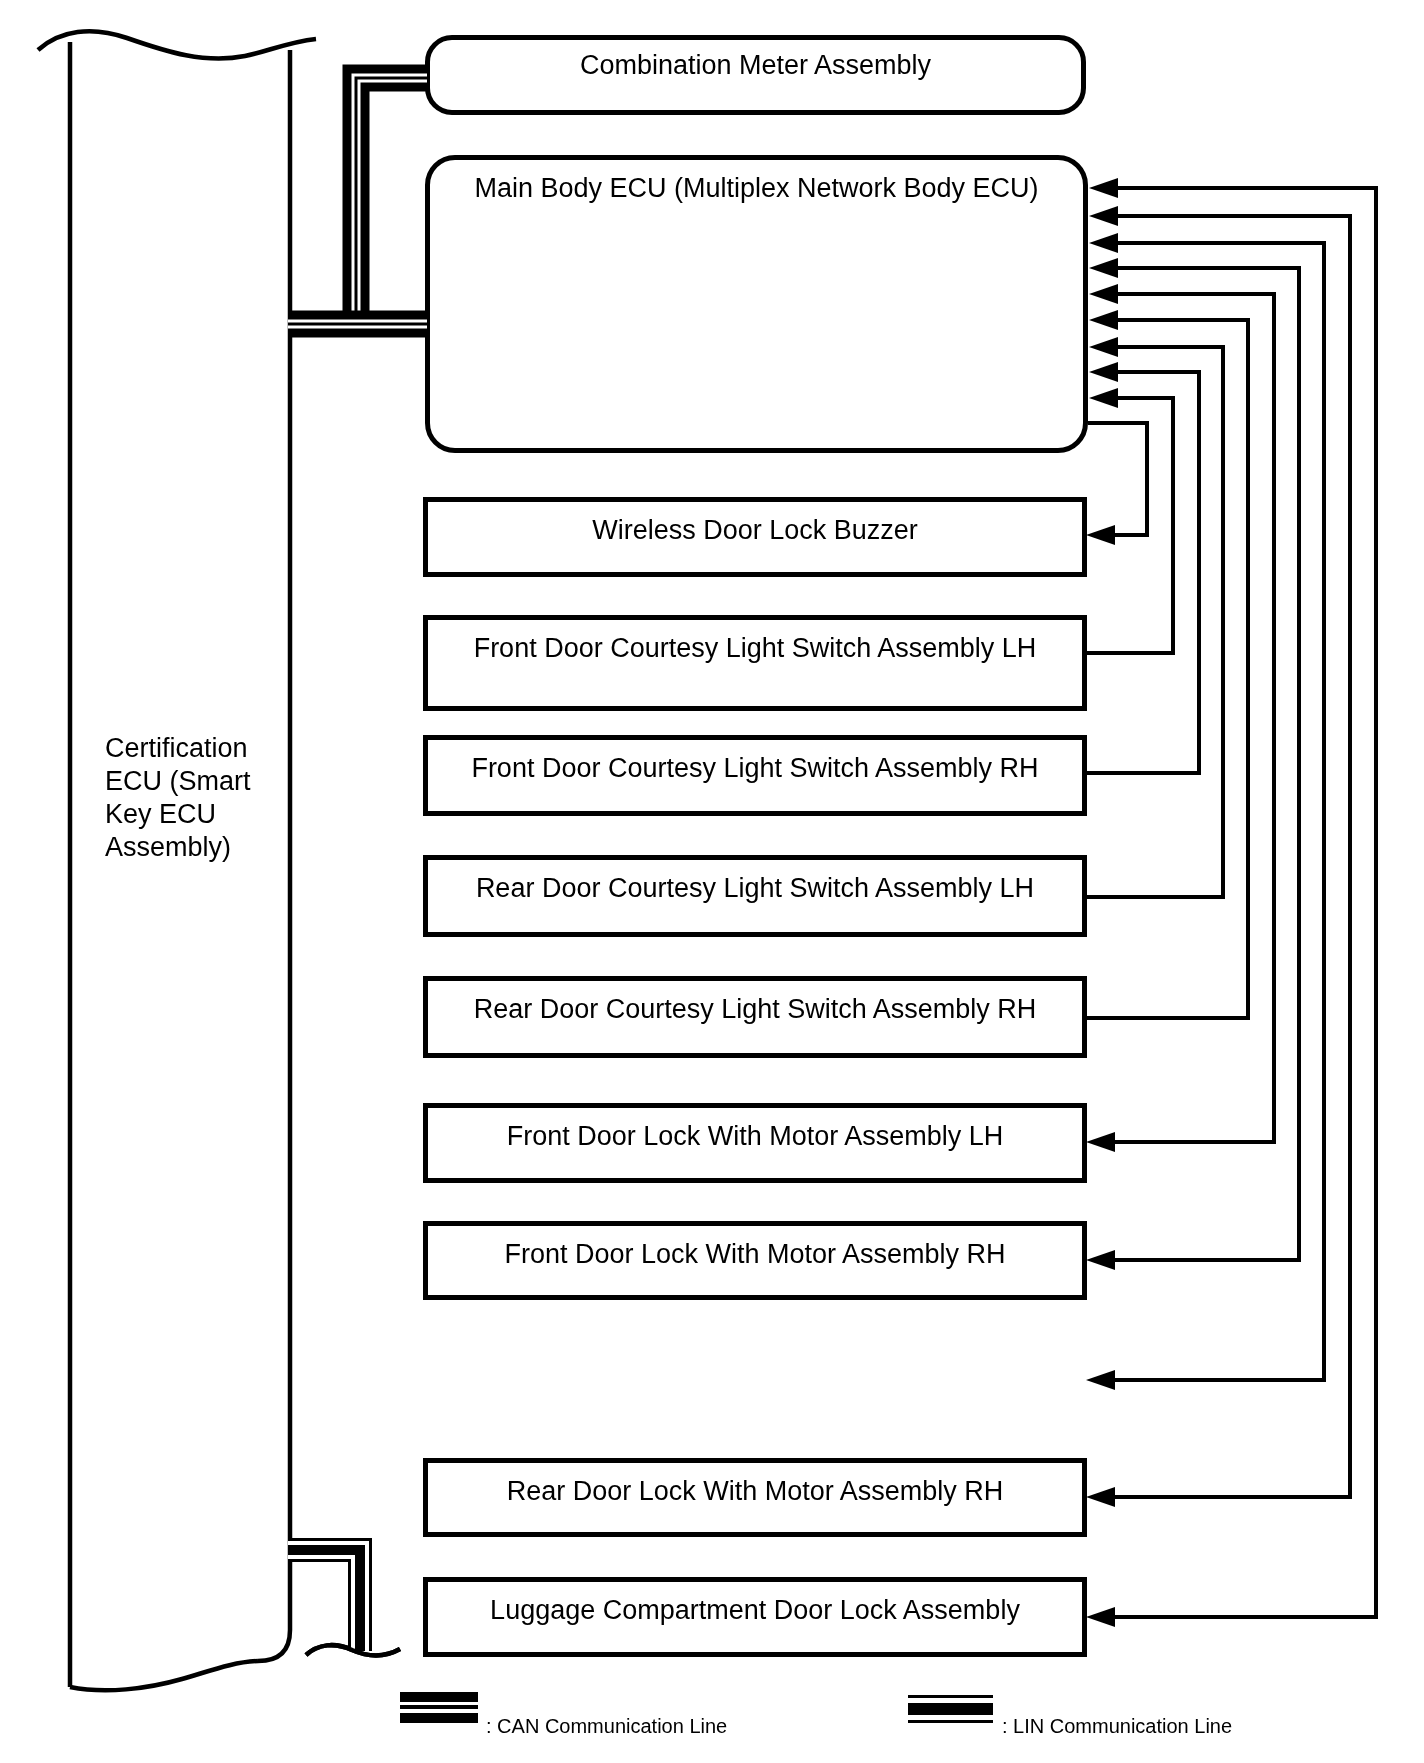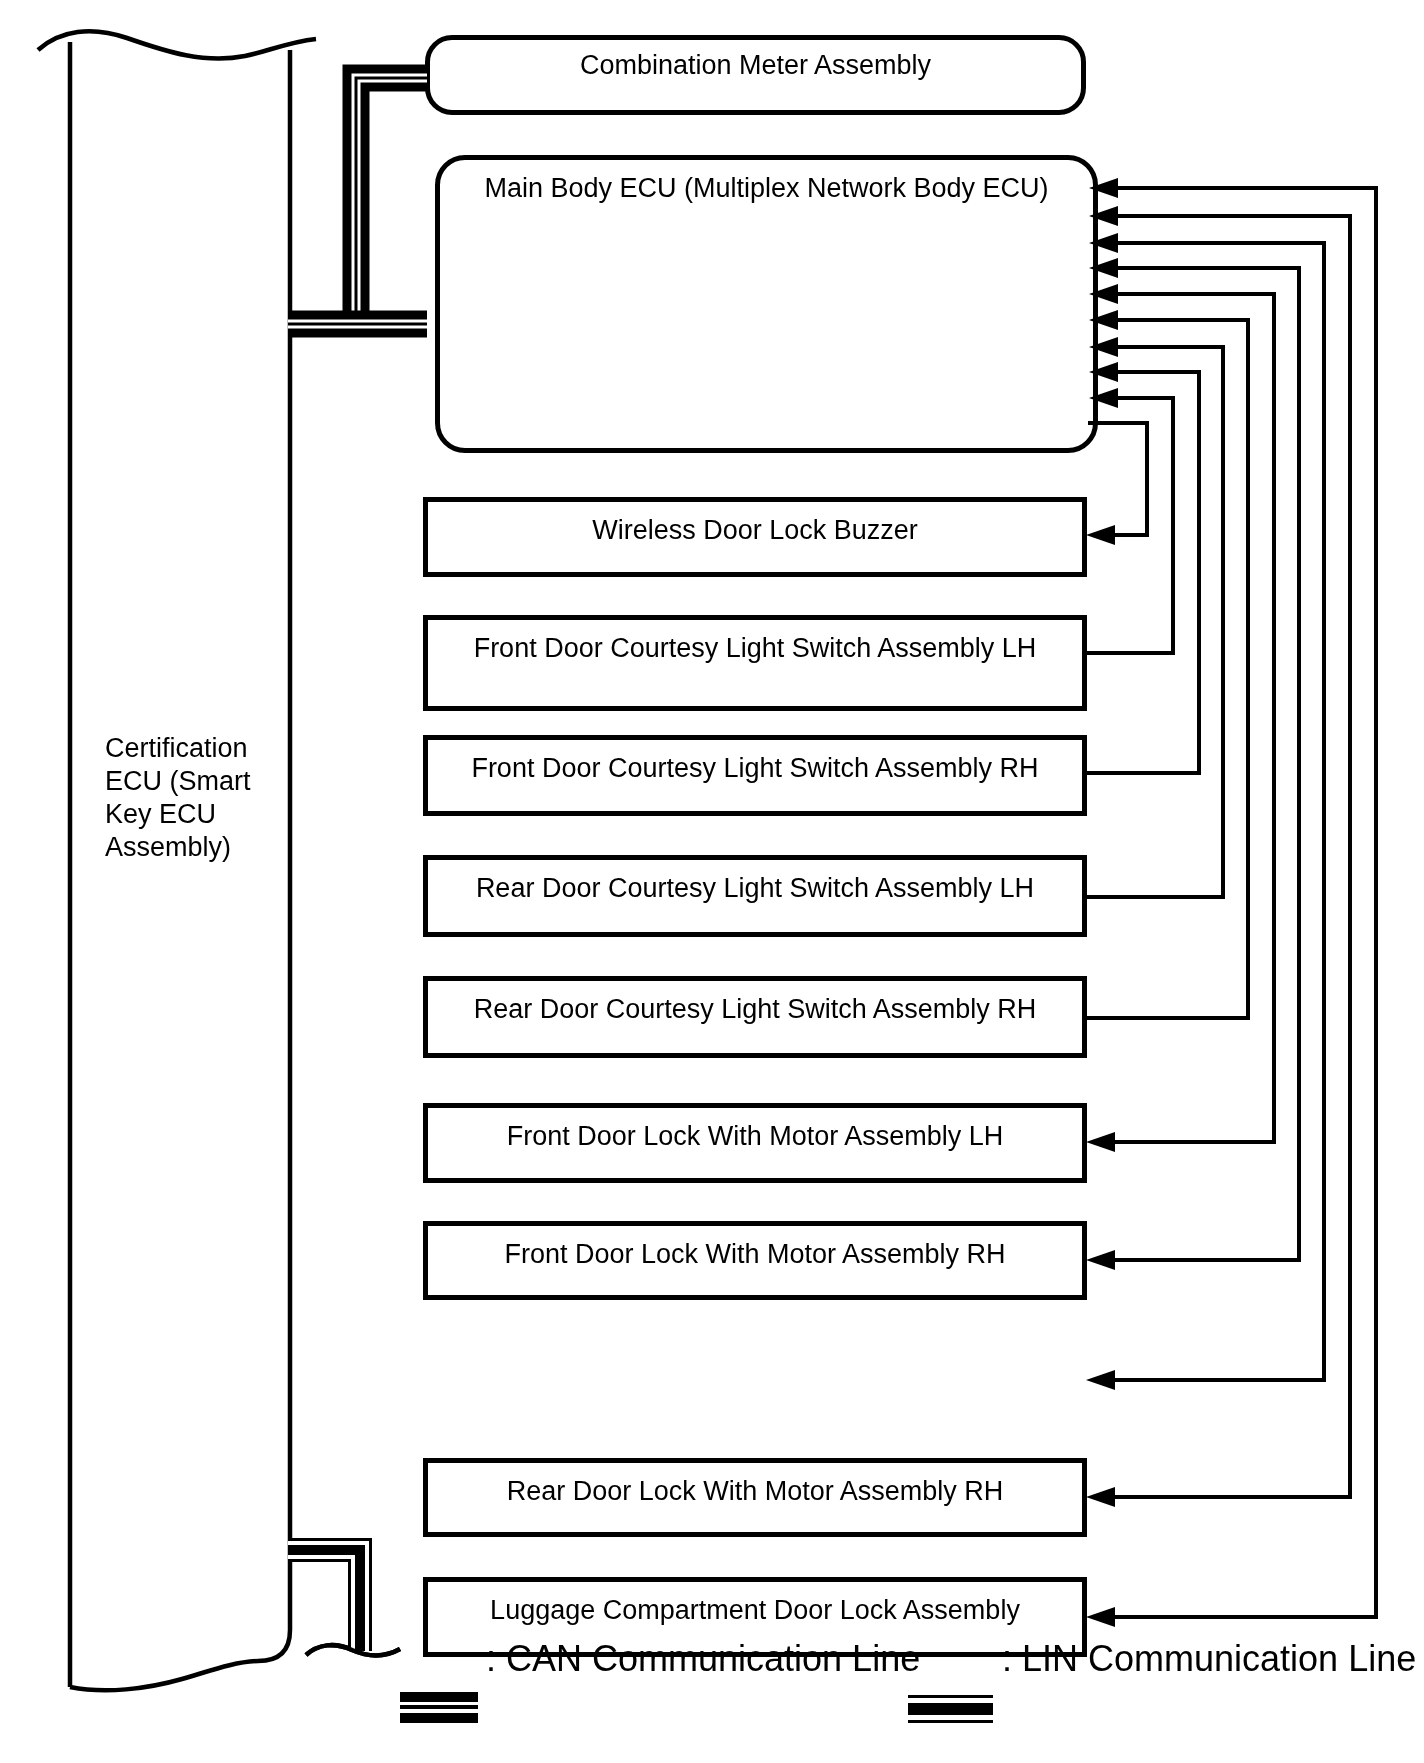--- a/index.html
+++ b/index.html
@@ -10,27 +10,27 @@
   }
   .stage svg{position:absolute;left:0;top:0;z-index:5;pointer-events:none;}
   .node{
     position:absolute;left:423px;width:664px;
     border:5px solid #000;background:#fff;box-sizing:border-box;
     display:flex;justify-content:center;align-items:flex-start;
     padding-top:13px;font-size:27px;line-height:30px;z-index:2;
     text-align:center;
   }
   .rounded{left:425px;border-radius:27px;}
-  .ecu-big{align-items:flex-start;margin-left:10px;}
+  .ecu-big{align-items:flex-start;}
   .cert-label{
     position:absolute;left:105px;top:732px;font-size:27px;line-height:33px;
     white-space:pre-line;z-index:2;
   }
   .legend-label{
-    position:absolute;top:1643px;font-size:36px;line-height:32px;z-index:6;white-space:nowrap;
+    position:absolute;top:1710px;font-size:20px;line-height:32px;z-index:6;white-space:nowrap;
   }
 </style>
 </head>
 <body>
 
 <div class="stage">
 
   <svg width="1424" height="1763" viewBox="0 0 1424 1763">
 
     <g stroke="#000" stroke-width="4.5" fill="none">

